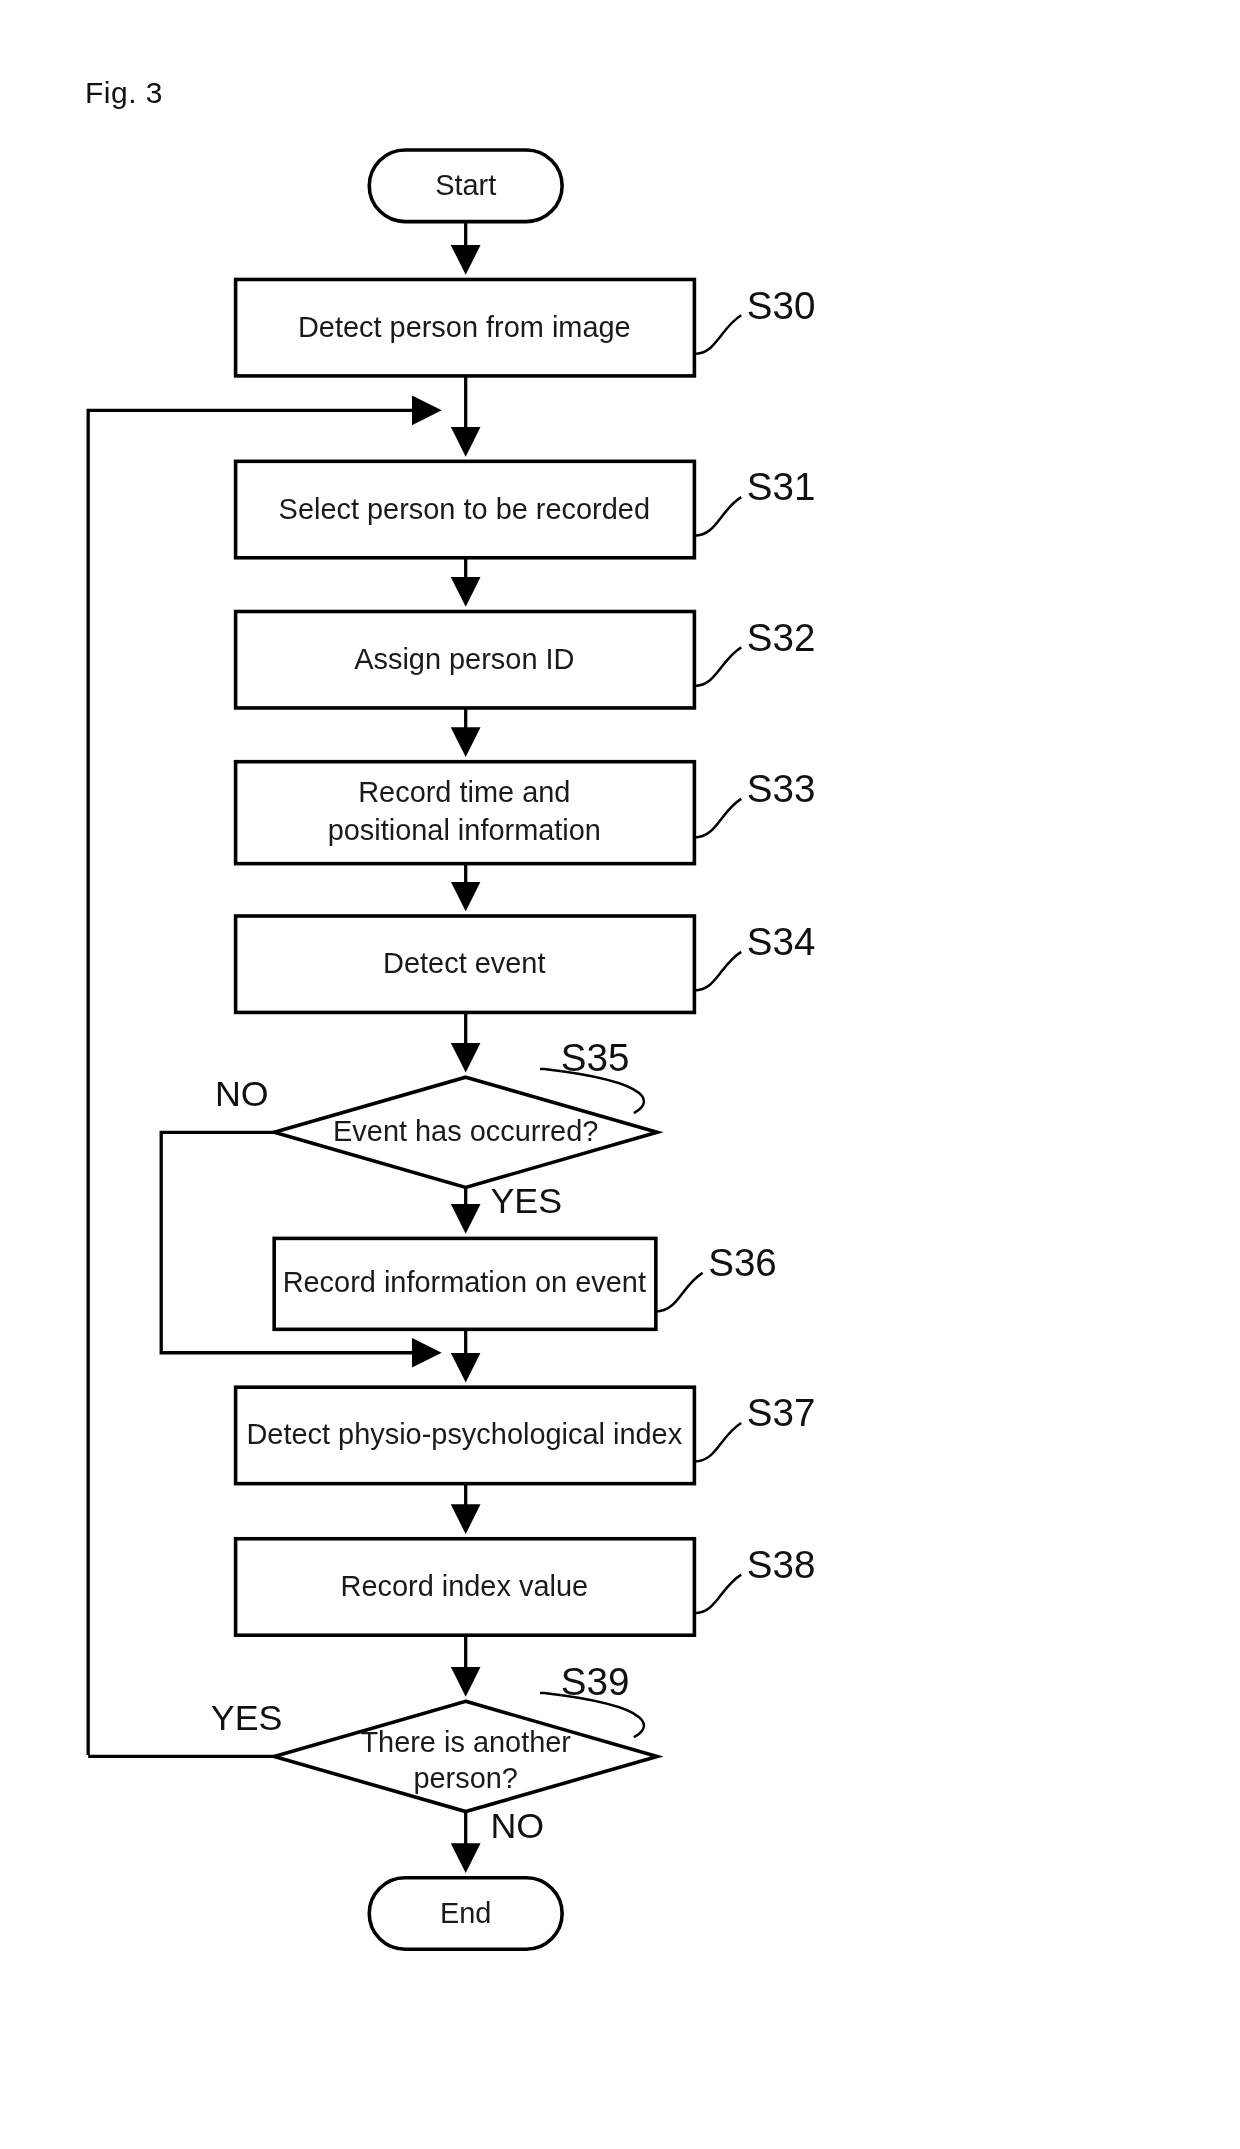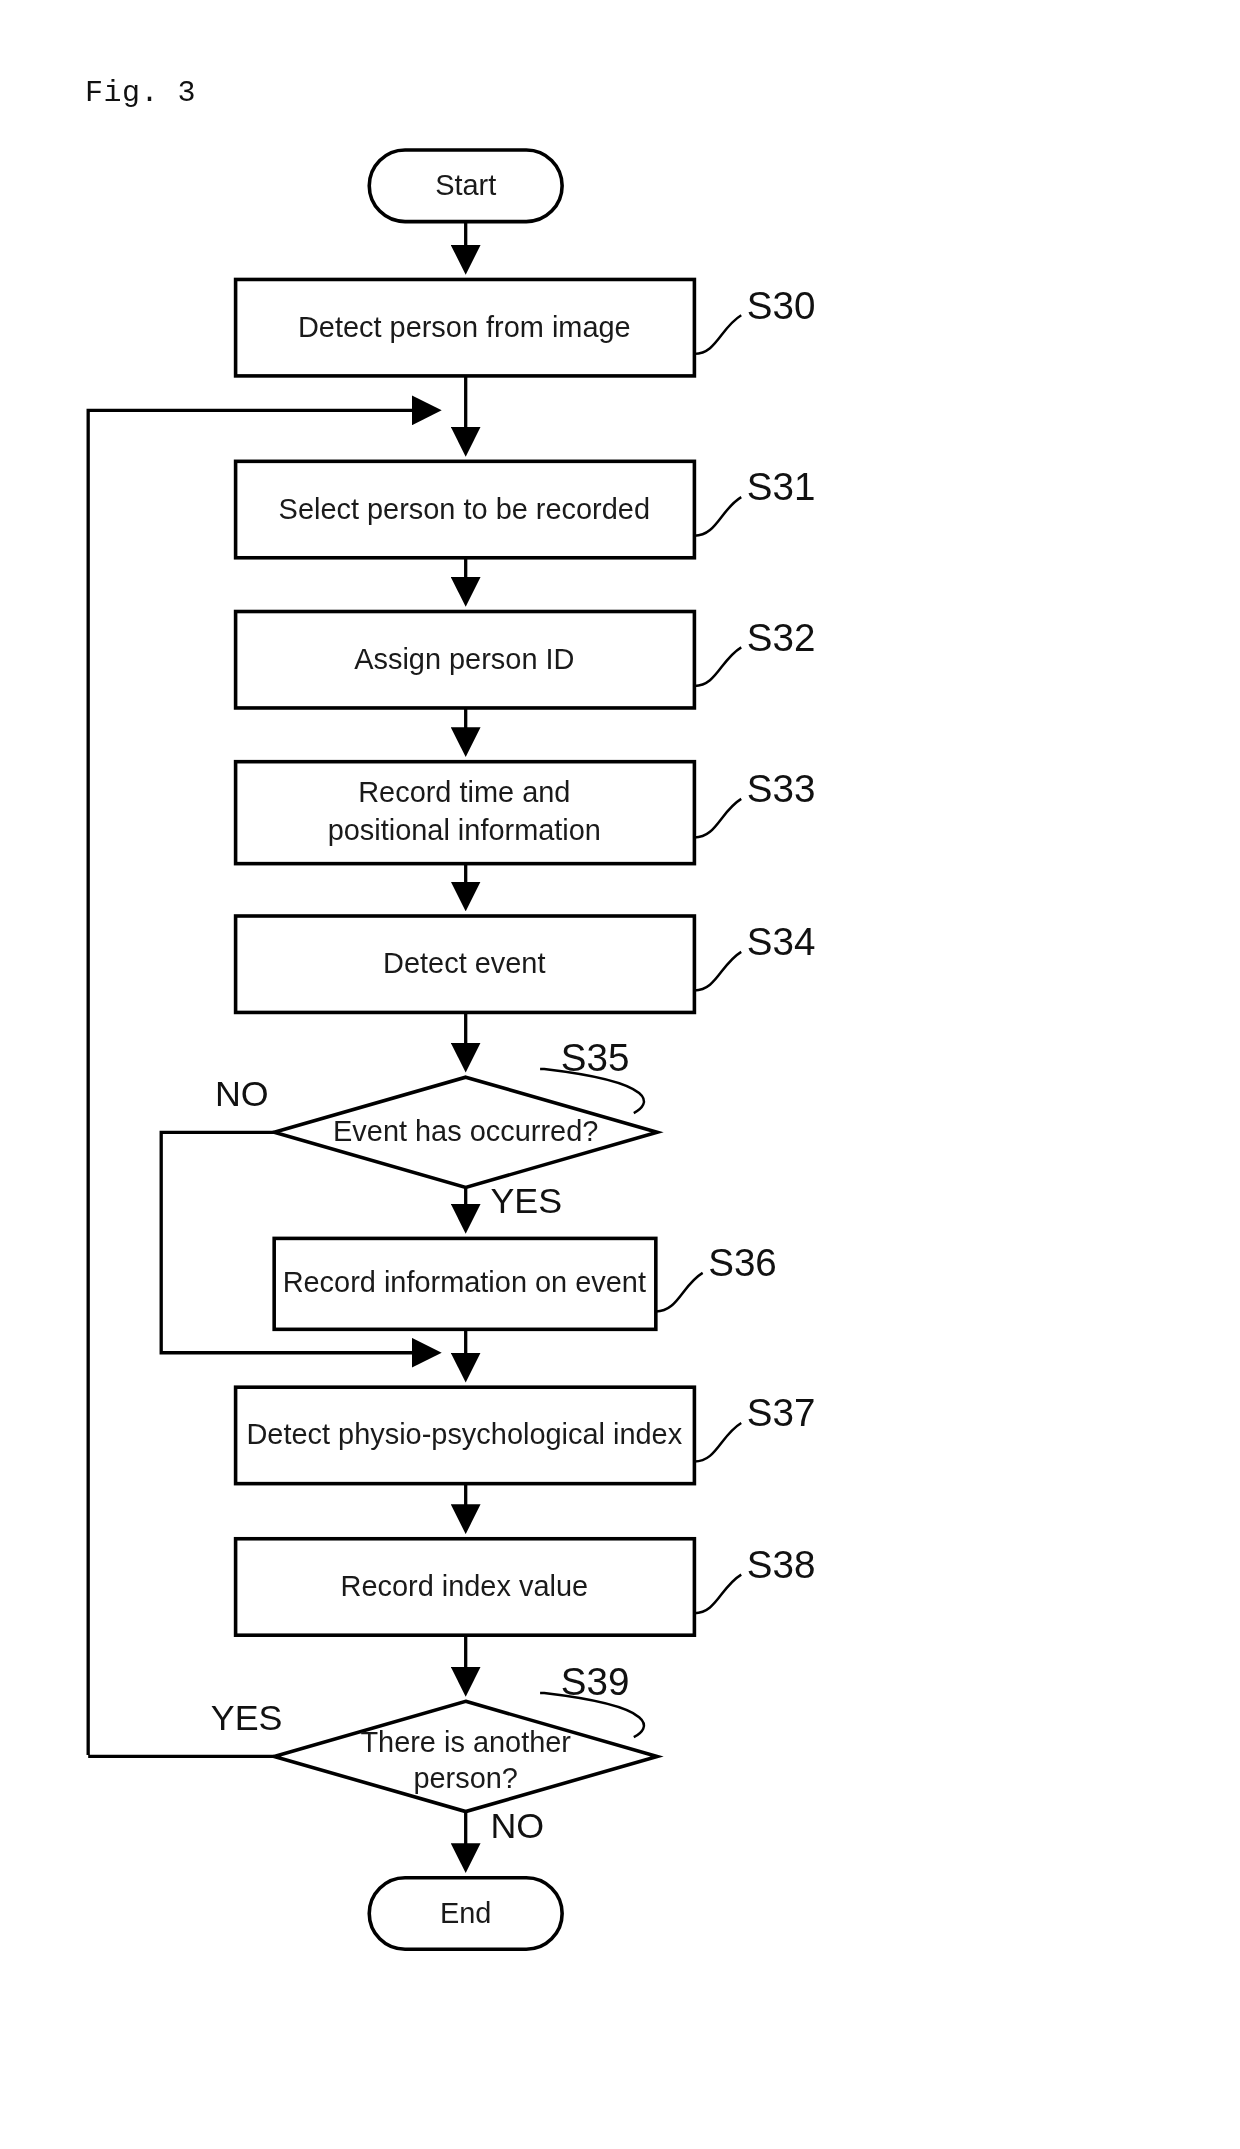--- a/index.html
+++ b/index.html
@@ -16,21 +16,20 @@
     overflow: hidden;
   }
   #figure-title {
     position: absolute;
     left: 85px;
     top: 76px;
     font-size: 30px;
     letter-spacing: 0.5px;
     color: #111111;
     white-space: nowrap;
-    font-family: Liberation Mono, monospace;
   }
   #flow-svg {
     position: absolute;
     left: 0;
     top: 0;
     width: 1240px;
     height: 2149px;
   }
   .node-shape {
     fill: #ffffff;

